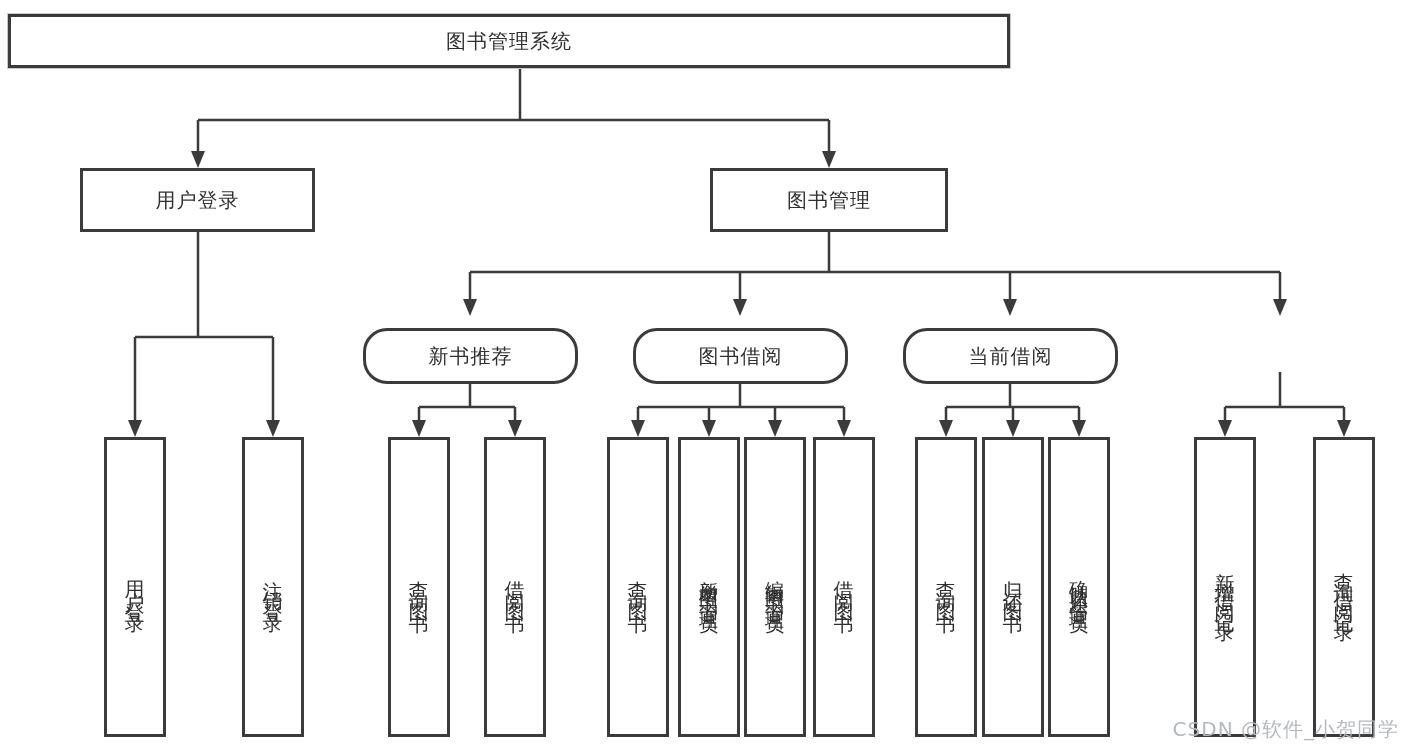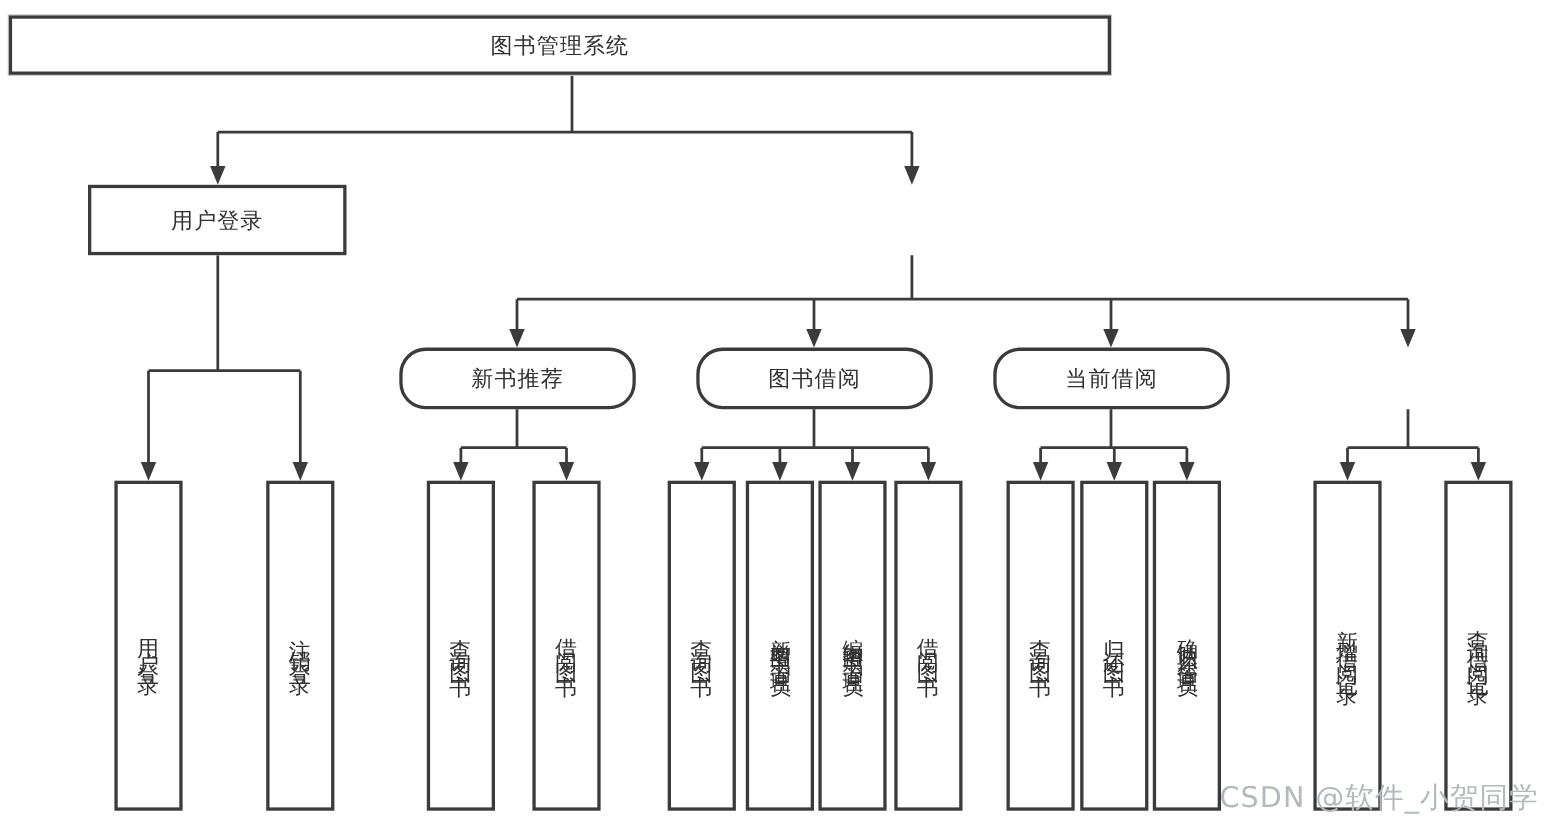--- a/index.html
+++ b/index.html
@@ -32,21 +32,21 @@
     color:var(--text);
   }
   .node .hlabel{
     font-size:20px;
     letter-spacing:1px;
     white-space:nowrap;
   }
   .root-box{left:8px;top:14px;width:1002px;height:54px;box-shadow:0 0 0 1px #c9c9c9;}
   .lvl2-a{left:80px;top:168px;width:235px;height:64px;}
   .lvl2-b{left:710px;top:168px;width:238px;height:64px;}
-  .lvl3{top:316px;width:215px;height:56px;border-radius:24px;}
+  .lvl3{top:328px;width:215px;height:56px;border-radius:24px;}
   .lvl3-a{left:363px;}
   .lvl3-b{left:633px;}
   .lvl3-c{left:903px;}
   .lvl3-d{left:1173px;}
   .leaf{
     top:437px;
     width:62px;
     height:300px;
   }
   .vtext{
@@ -69,21 +69,21 @@
   .leaf-7{left:813px;}
   .leaf-8{left:915px;}
   .leaf-9{left:982px;}
   .leaf-10{left:1048px;}
   .leaf-11{left:1194px;}
   .leaf-12{left:1313px;}
   .watermark{
     position:absolute;
     right:6px;
     bottom:4px;
-    font-size:26px;
+    font-size:20px;
     color:var(--watermark);
     letter-spacing:1px;
     white-space:nowrap;
     z-index:5;
     text-align:right;
   }
 </style>
 </head>
 <body>
 
@@ -121,20 +121,23 @@
       <path d="M1337 420 L1351 420 L1344 437 Z"></path>
     </g>
   </svg>
 
   <div class="node root-box">
     <span class="hlabel">图书管理系统</span>
   </div>
 
   <div class="node lvl2-a">
     <span class="hlabel">用户登录</span>
+  </div>
+  <div class="node lvl2-b">
+    <span class="hlabel">图书管理</span>
   </div>
 
   <div class="node lvl3 lvl3-a">
     <span class="hlabel">新书推荐</span>
   </div>
   <div class="node lvl3 lvl3-b">
     <span class="hlabel">图书借阅</span>
   </div>
   <div class="node lvl3 lvl3-c">
     <span class="hlabel">当前借阅</span>

